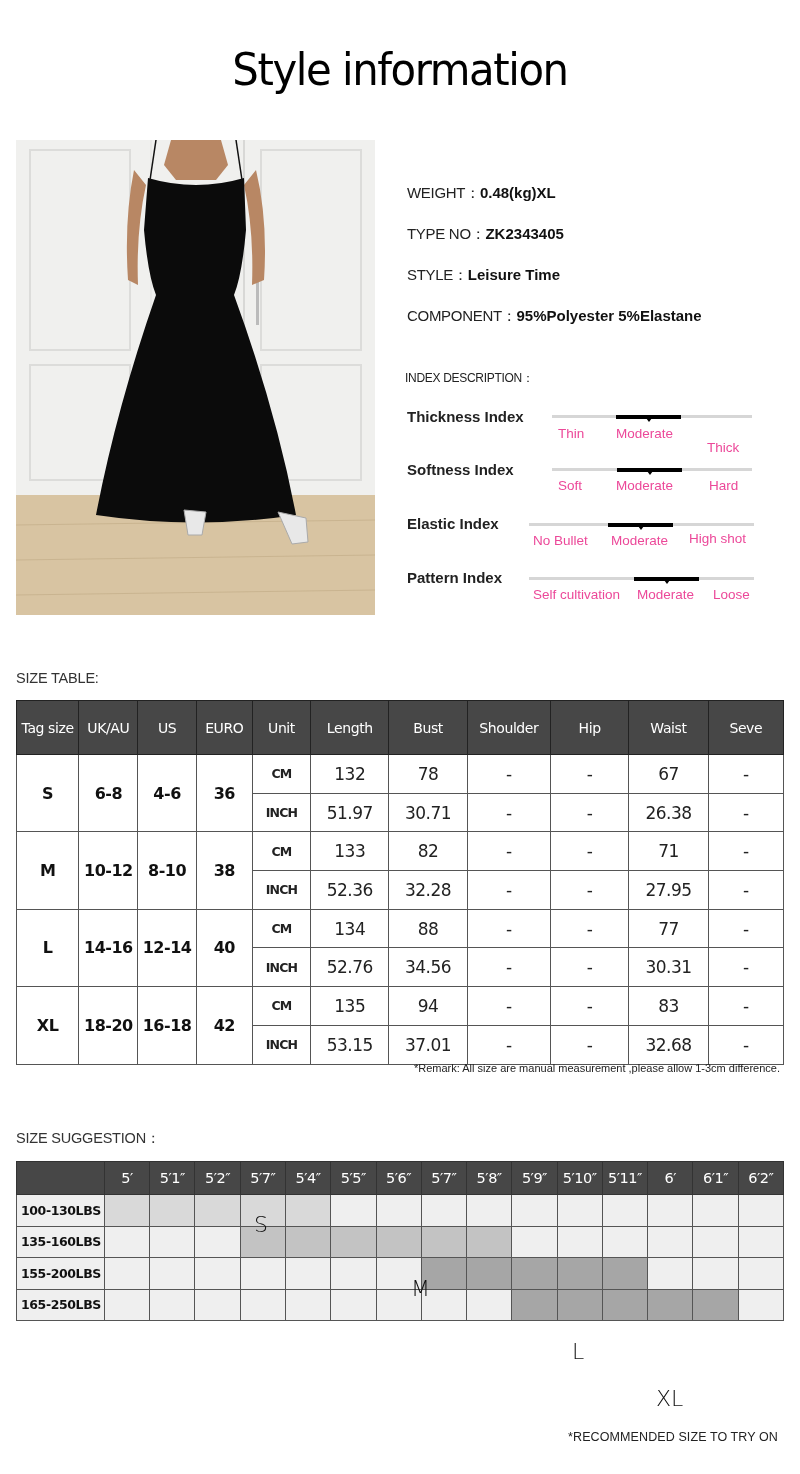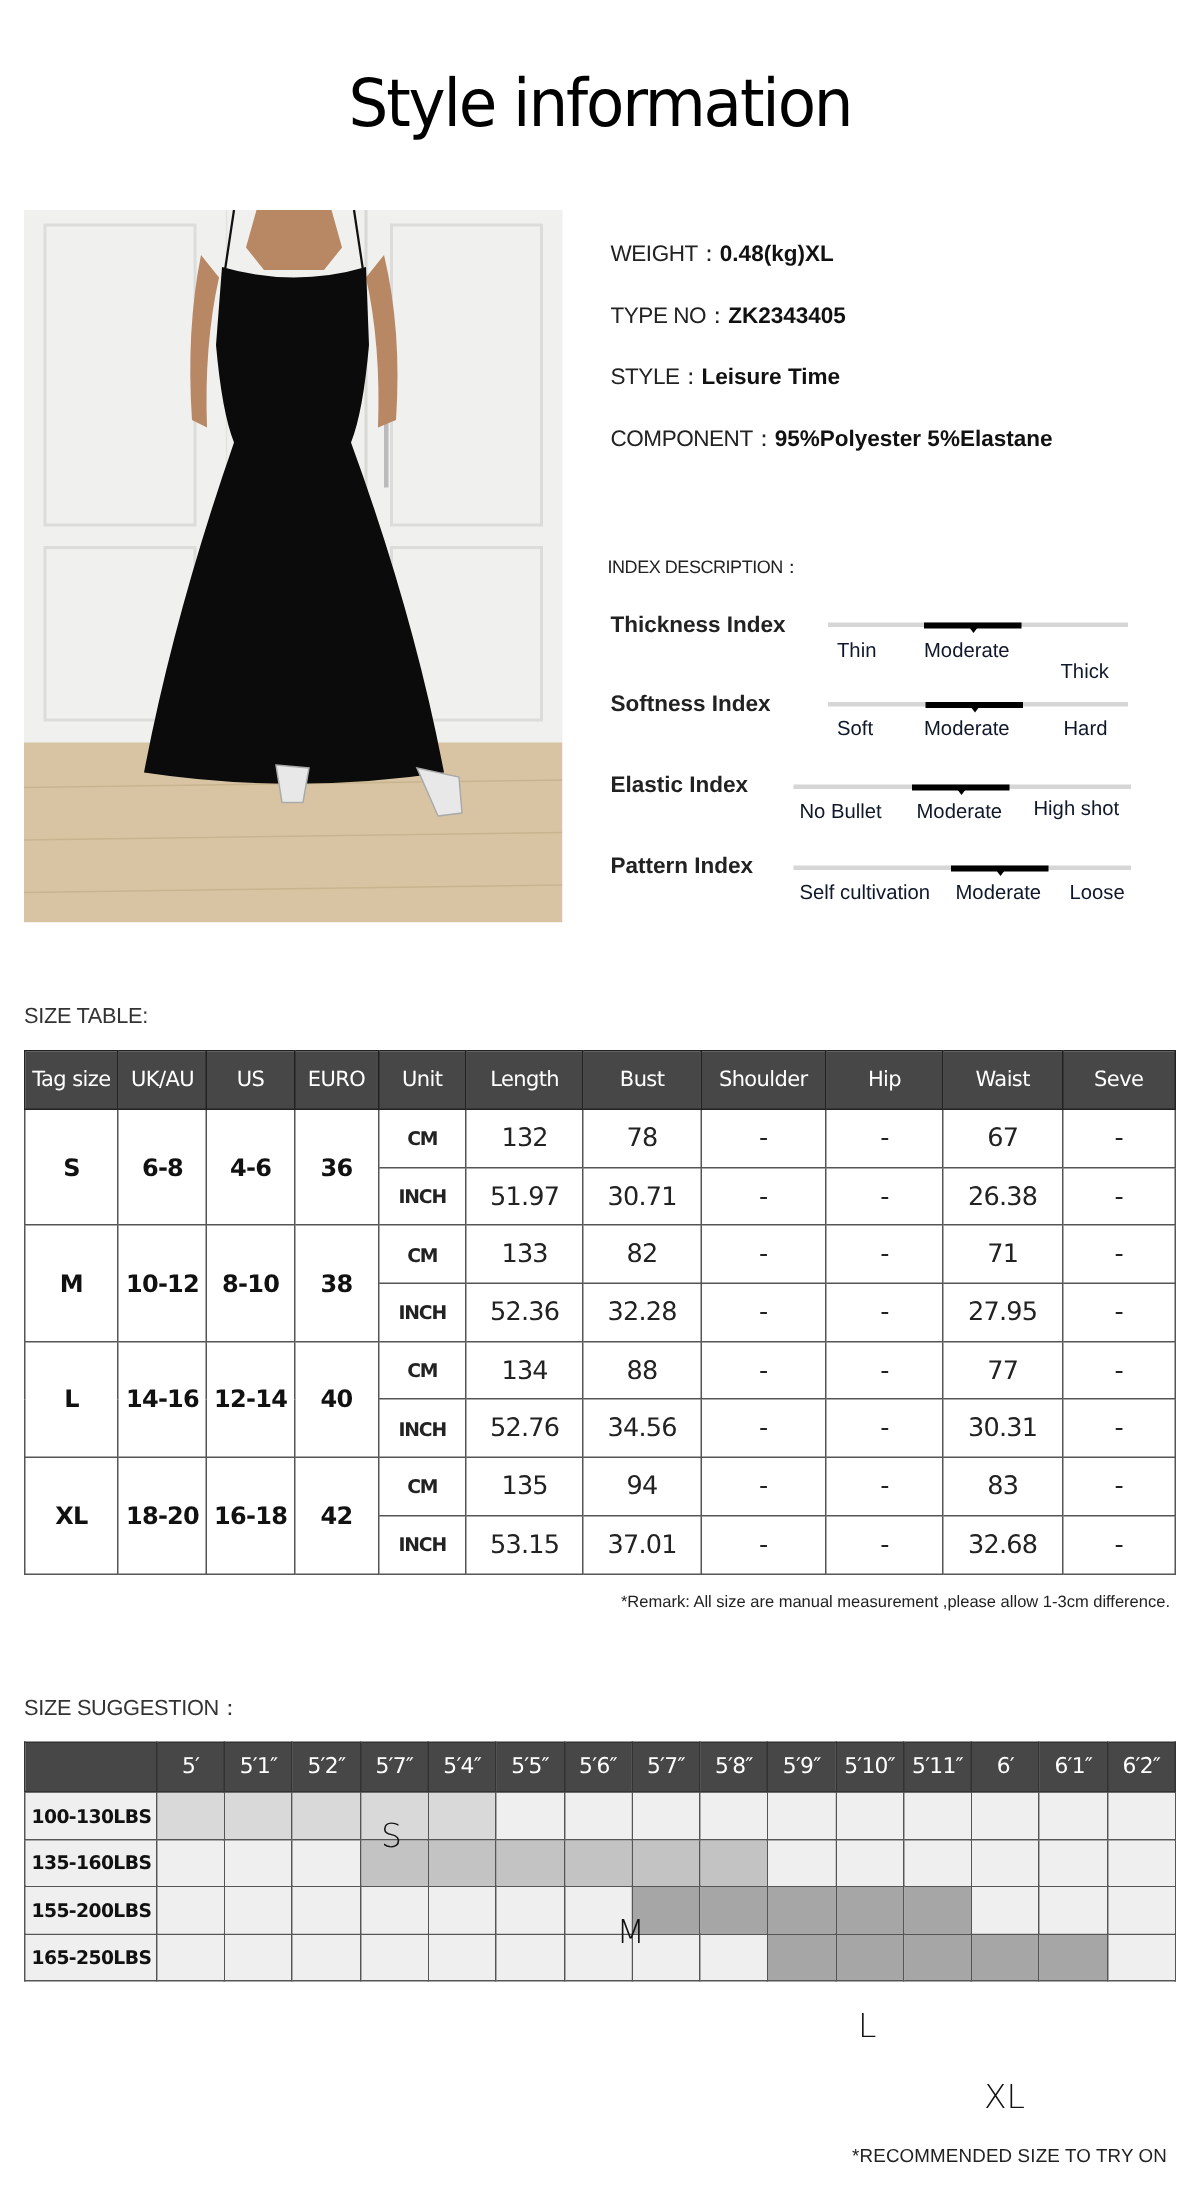--- a/index.html
+++ b/index.html
@@ -13,43 +13,43 @@
   }
 
   
   .photo {
     position: absolute; left: 16px; top: 140px; width: 359px; height: 475px;
     overflow: hidden; background: #f2f2f0;
   }
   .photo svg { display: block; }
 
   
-  .specs { position: absolute; left: 407px; top: 160px; width: 380px; }
+  .specs { position: absolute; left: 407px; top: 184px; width: 380px; }
   .spec-row { height: 41px; font-size: 15px; color: #222; white-space: nowrap; }
   .spec-key { color: #222; letter-spacing: -0.3px; }
   .spec-val { font-weight: bold; color: #111; }
 
   .index-title { position: absolute; left: 405px; top: 370px; font-size: 12px; color: #222; letter-spacing: -0.3px; }
 
   .index-row { position: absolute; left: 407px; width: 380px; height: 50px; }
   .index-label { position: absolute; left: 0; top: 0; font-size: 15px; font-weight: bold; color: #222; }
   .track { position: absolute; height: 3px; background: #d6d6d6; }
   .track-active { position: absolute; height: 4px; top: -0.5px; background: #000; }
   .track-active::after {
     content: ""; position: absolute; left: 50%; top: 3px; margin-left: -3px;
     border-left: 3px solid transparent; border-right: 3px solid transparent; border-top: 4px solid #000;
   }
-  .scale-label { position: absolute; font-size: 13.5px; color: #0f172a; white-space: nowrap; }
+  .scale-label { position: absolute; font-size: 13.5px; color: #ec4899; white-space: nowrap; }
 
   
   .section-label { position: absolute; left: 16px; font-size: 14.5px; color: #333; letter-spacing: -0.2px; }
   table { border-collapse: collapse; position: absolute; }
   .size-table { left: 16px; top: 700px; width: 768px; }
   .size-table th {
-    background: #474747; color: #fff; font-weight: normal; font-size: 14px; height: 39px;
+    background: #474747; color: #fff; font-weight: normal; font-size: 14px; height: 54px;
     border: 1px solid #222; font-family: "DejaVu Sans", sans-serif; letter-spacing: -0.4px;
   }
   .size-table td {
     border: 1px solid #555; text-align: center; height: 38.7px; font-size: 17px; color: #222;
     font-family: "DejaVu Sans", sans-serif; letter-spacing: -0.5px;
   }
   .size-table td.tag, .size-table td.region { font-weight: bold; font-size: 16px; color: #111; }
   .size-table td.unit { font-weight: bold; font-size: 12.5px; letter-spacing: -0.8px; }
 
   .remark { position: absolute; right: 20px; top: 1062px; font-size: 11px; color: #222; }

